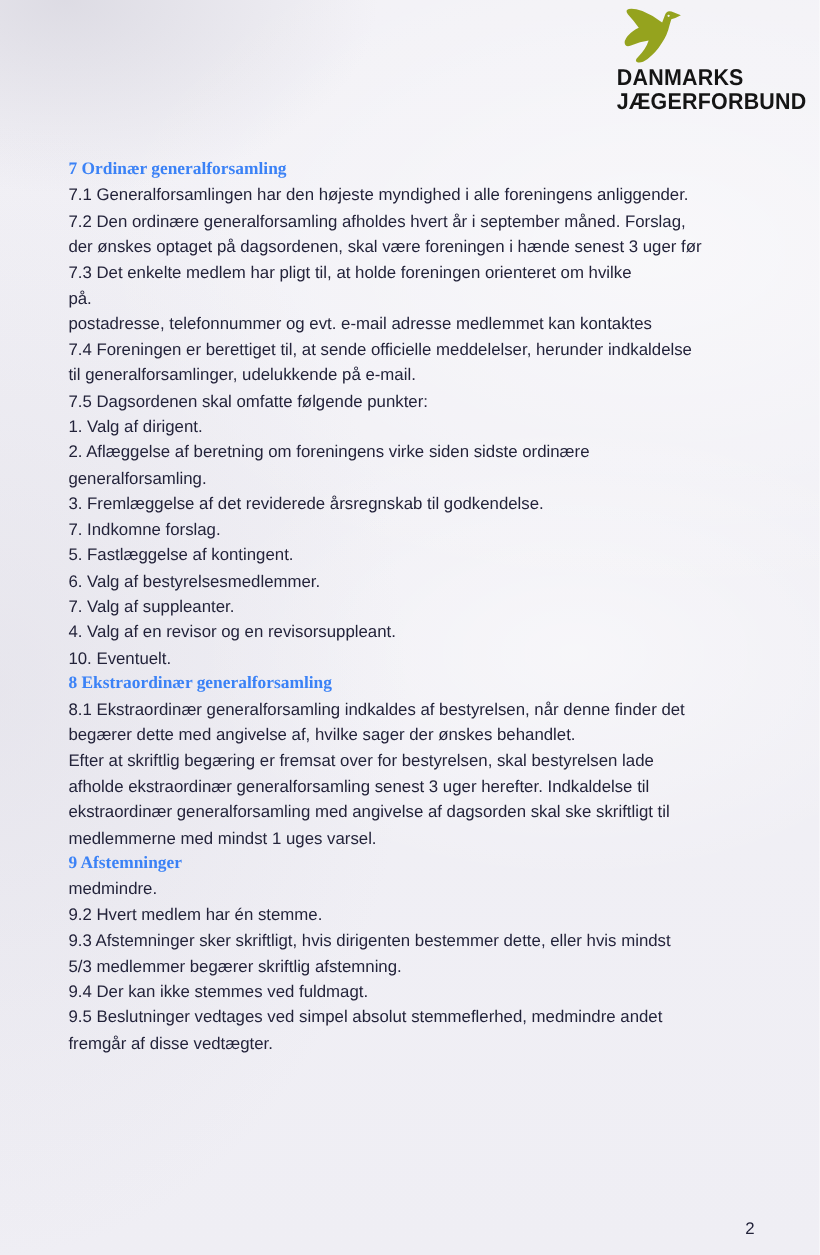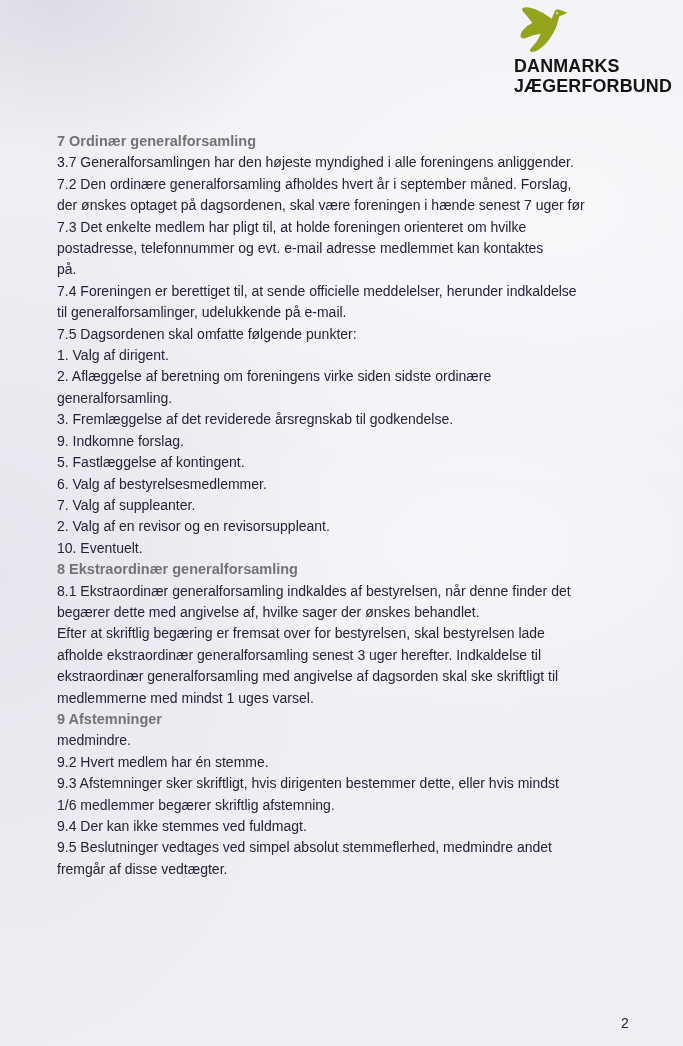--- a/index.html
+++ b/index.html
@@ -38,21 +38,21 @@
   .content {
     position: absolute;
     left: 57px;
     top: 131px;
     width: 602px;
     font-size: 14px;
     line-height: 21.4px;
     color: #23233a;
   }
   .block { margin: 0; }
-  .block.bold { font-weight: bold; color: #737373; font-size: 14.5px; }
+  .block.bold { font-weight: bold; color: #3b82f6; font-size: 14.5px; font-family: Liberation Serif, serif; }
   .line { white-space: pre; }
 
   .page-number {
     position: absolute;
     left: 621px;
     top: 1015px;
     font-size: 14px;
     color: #23233a;
   }
 </style>
@@ -75,62 +75,62 @@
   </div>
   <div class="logo-text">DANMARKS</div>
   <div class="logo-text">JÆGERFORBUND</div>
 </div>
 
 <div class="content" id="doc-body">
     <div class="block bold">
       <div class="line">7 Ordinær generalforsamling</div>
     </div>
     <div class="block">
-      <div class="line">3.7 Generalforsamlingen har den højeste myndighed i alle foreningens anliggender.</div>
+      <div class="line">7.1 Generalforsamlingen har den højeste myndighed i alle foreningens anliggender.</div>
     </div>
     <div class="block">
       <div class="line">7.2 Den ordinære generalforsamling afholdes hvert år i september måned. Forslag,</div>
-      <div class="line">der ønskes optaget på dagsordenen, skal være foreningen i hænde senest 7 uger før</div>
+      <div class="line">der ønskes optaget på dagsordenen, skal være foreningen i hænde senest 3 uger før</div>
     </div>
     <div class="block">
       <div class="line">7.3 Det enkelte medlem har pligt til, at holde foreningen orienteret om hvilke</div>
+      <div class="line">på.</div>
       <div class="line">postadresse, telefonnummer og evt. e-mail adresse medlemmet kan kontaktes</div>
-      <div class="line">på.</div>
     </div>
     <div class="block">
       <div class="line">7.4 Foreningen er berettiget til, at sende officielle meddelelser, herunder indkaldelse</div>
       <div class="line">til generalforsamlinger, udelukkende på e-mail.</div>
     </div>
     <div class="block">
       <div class="line">7.5 Dagsordenen skal omfatte følgende punkter:</div>
     </div>
     <div class="block">
       <div class="line">1. Valg af dirigent.</div>
     </div>
     <div class="block">
       <div class="line">2. Aflæggelse af beretning om foreningens virke siden sidste ordinære</div>
       <div class="line">generalforsamling.</div>
     </div>
     <div class="block">
       <div class="line">3. Fremlæggelse af det reviderede årsregnskab til godkendelse.</div>
     </div>
     <div class="block">
-      <div class="line">9. Indkomne forslag.</div>
+      <div class="line">7. Indkomne forslag.</div>
     </div>
     <div class="block">
       <div class="line">5. Fastlæggelse af kontingent.</div>
     </div>
     <div class="block">
       <div class="line">6. Valg af bestyrelsesmedlemmer.</div>
     </div>
     <div class="block">
       <div class="line">7. Valg af suppleanter.</div>
     </div>
     <div class="block">
-      <div class="line">2. Valg af en revisor og en revisorsuppleant.</div>
+      <div class="line">4. Valg af en revisor og en revisorsuppleant.</div>
     </div>
     <div class="block">
       <div class="line">10. Eventuelt.</div>
     </div>
     <div class="block bold">
       <div class="line">8 Ekstraordinær generalforsamling</div>
     </div>
     <div class="block">
       <div class="line">8.1 Ekstraordinær generalforsamling indkaldes af bestyrelsen, når denne finder det</div>
       <div class="line">begærer dette med angivelse af, hvilke sager der ønskes behandlet.</div>
@@ -145,21 +145,21 @@
       <div class="line">9 Afstemninger</div>
     </div>
     <div class="block">
       <div class="line">medmindre.</div>
     </div>
     <div class="block">
       <div class="line">9.2 Hvert medlem har én stemme.</div>
     </div>
     <div class="block">
       <div class="line">9.3 Afstemninger sker skriftligt, hvis dirigenten bestemmer dette, eller hvis mindst</div>
-      <div class="line">1/6 medlemmer begærer skriftlig afstemning.</div>
+      <div class="line">5/3 medlemmer begærer skriftlig afstemning.</div>
     </div>
     <div class="block">
       <div class="line">9.4 Der kan ikke stemmes ved fuldmagt.</div>
     </div>
     <div class="block">
       <div class="line">9.5 Beslutninger vedtages ved simpel absolut stemmeflerhed, medmindre andet</div>
       <div class="line">fremgår af disse vedtægter.</div>
     </div>
   </div>
 

